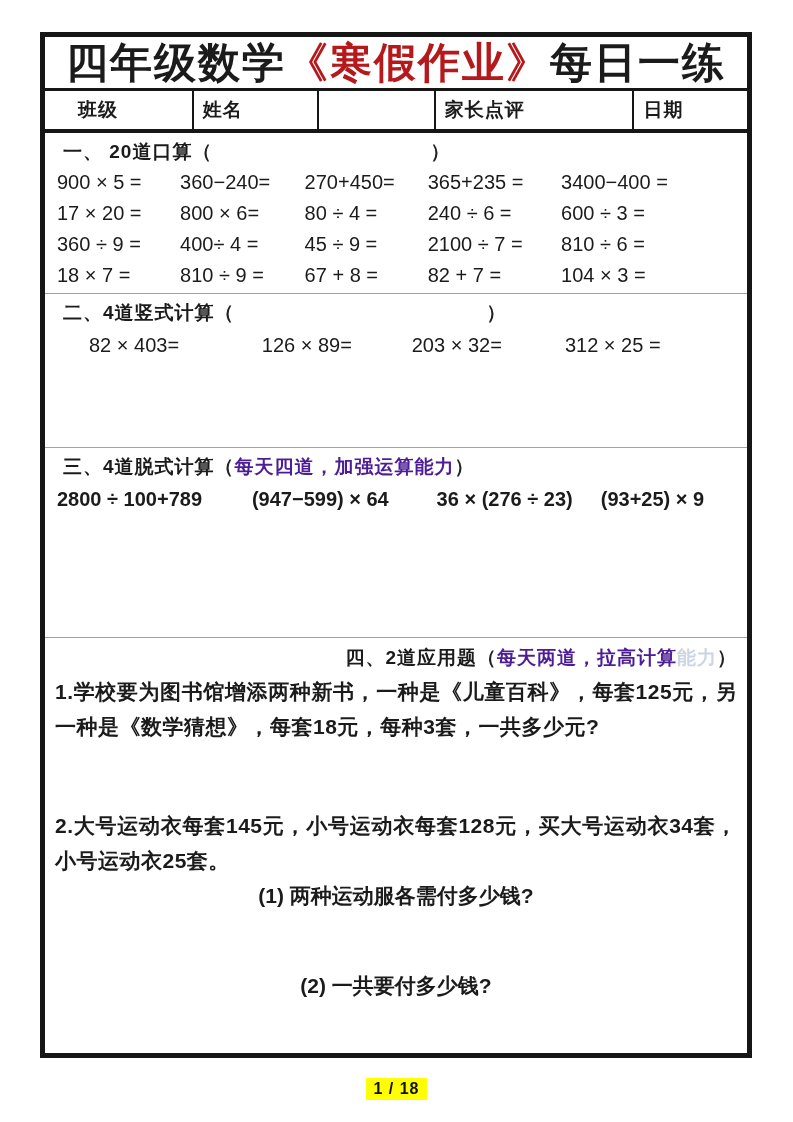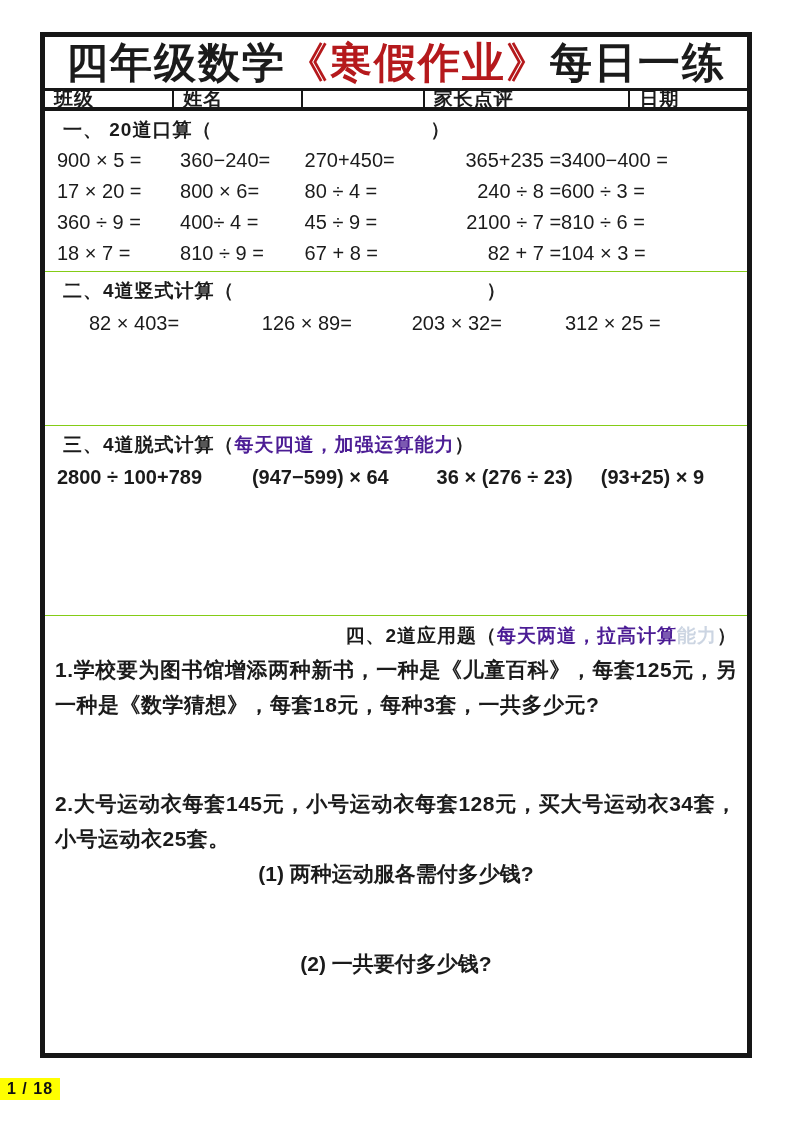--- a/index.html
+++ b/index.html
@@ -15,21 +15,21 @@
   
   .title-bar {
     height:54px; border-bottom:3px solid #161616;
     display:flex; align-items:center; justify-content:center;
     font-family:"Liberation Serif","DejaVu Serif",serif;
     font-weight:900; font-size:42px; letter-spacing:2px; white-space:nowrap;
   }
   .title-accent { color:#b5191c; }
 
   
-  .meta-row { height:20px; border-bottom:4px solid #161616; display:flex; }
+  .meta-row { height:42px; border-bottom:4px solid #161616; display:flex;padding-left:24px; }
   .meta-cell {
     border-right:2px solid #161616; display:flex; align-items:center;
     padding-left:9px; font-size:19px; font-weight:bold; letter-spacing:1px;
   }
   .meta-cell:last-child { border-right:none; }
   .mc1 { width:18.4%; } .mc2 { width:18.4%; } .mc3 { width:17.3%; }
   .mc4 { width:16.6%; } .mc5 { width:29.3%; }
 
   
   .section { border-bottom:1px solid #84cc16; padding:5px 6px 0 6px; }
@@ -42,21 +42,21 @@
   .paren-gap-1 { display:inline-block; width:218px; }
   .paren-gap-2 { display:inline-block; width:252px; }
   .note-blue { color:#4c1d95; font-weight:bold; }
   .note-faint { color:#8fa3c0; opacity:0.45; font-weight:bold; }
 
   
   .sec-oral { height:161px; }
   .oral-row { display:flex; font-size:20px; line-height:30px; margin-top:1px; padding-left:6px; }
   .oral-row span { display:inline-block; white-space:nowrap; }
   .oc1 { width:18.0%; } .oc2 { width:18.2%; } .oc3 { width:18.0%; }
-  .oc4 { width:19.5%;text-align:right; } .oc5 { width:26.3%; }
+  .oc4 { width:19.5%; } .oc5 { width:26.3%; }
 
   
   .sec-vert { height:154px; }
   .vert-row { display:flex; font-size:20px; line-height:32px; margin-top:2px; padding-left:38px; }
   .vc1 { width:26.5%; } .vc2 { width:23.0%; } .vc3 { width:23.5%; } .vc4 { width:27%; }
   .vert-row span { white-space:nowrap; }
 
   
   .sec-step { height:190px; }
   .step-row { display:flex; font-size:20px; line-height:32px; margin-top:2px; padding-left:6px;font-weight:bold; }
@@ -67,21 +67,21 @@
   .sec-word { flex:1; padding:6px 10px 0 10px; }
   .word-head { padding-left:6px;text-align:right; }
   .word-p { font-size:21px; font-weight:bold; line-height:35px; letter-spacing:0.5px; text-align:justify; }
   .word-p1 { margin-top:2px; }
   .word-p2 { margin-top:64px; }
   .sub-q { font-size:21px; font-weight:bold; line-height:32px;text-align:center; }
   .sub-q1 { margin-top:2px; }
   .sub-q2 { margin-top:58px; }
 
   
-  .footer { position:absolute; left:0; top:1078px; width:100%; display:flex; justify-content:flex-start; }
+  .footer { position:absolute; left:0; top:1078px; width:100%; display:flex; justify-content:center; }
   .page-num {
     background:#ffff00; color:#111; font-weight:bold; font-size:16px;
     padding:2px 7px; letter-spacing:1px;
   }
 </style>
 </head>
 <body>
 
 <div class="sheet">
 
@@ -107,21 +107,21 @@
       <span class="oc1">900 × 5 =</span>
       <span class="oc2">360−240=</span>
       <span class="oc3">270+450=</span>
       <span class="oc4">365+235 =</span>
       <span class="oc5">3400−400 =</span>
     </div>
     <div class="oral-row">
       <span class="oc1">17 × 20 =</span>
       <span class="oc2">800 × 6=</span>
       <span class="oc3">80 ÷ 4 =</span>
-      <span class="oc4">240 ÷ 8 =</span>
+      <span class="oc4">240 ÷ 6 =</span>
       <span class="oc5">600 ÷ 3 =</span>
     </div>
     <div class="oral-row">
       <span class="oc1">360 ÷ 9 =</span>
       <span class="oc2">400÷ 4 =</span>
       <span class="oc3">45 ÷ 9 =</span>
       <span class="oc4">2100 ÷ 7 =</span>
       <span class="oc5">810 ÷ 6 =</span>
     </div>
     <div class="oral-row">

